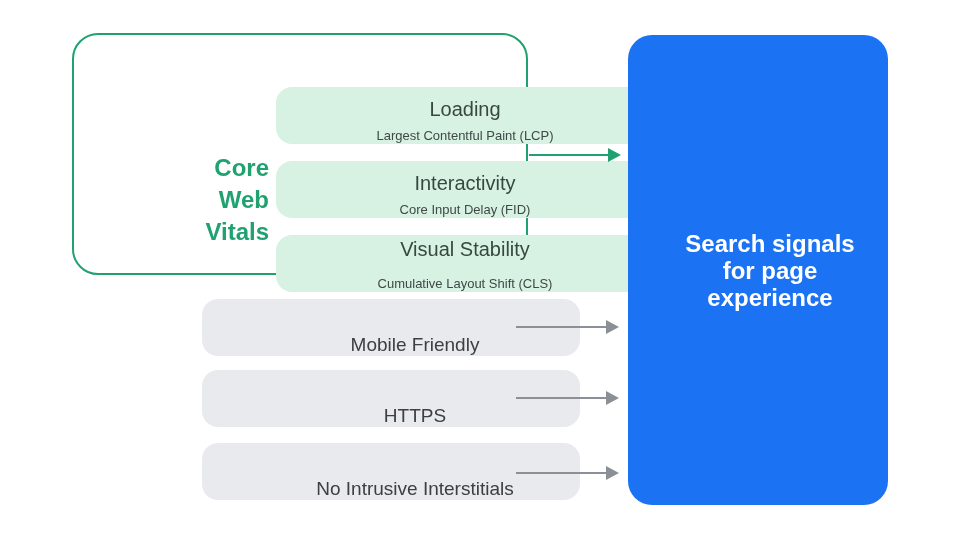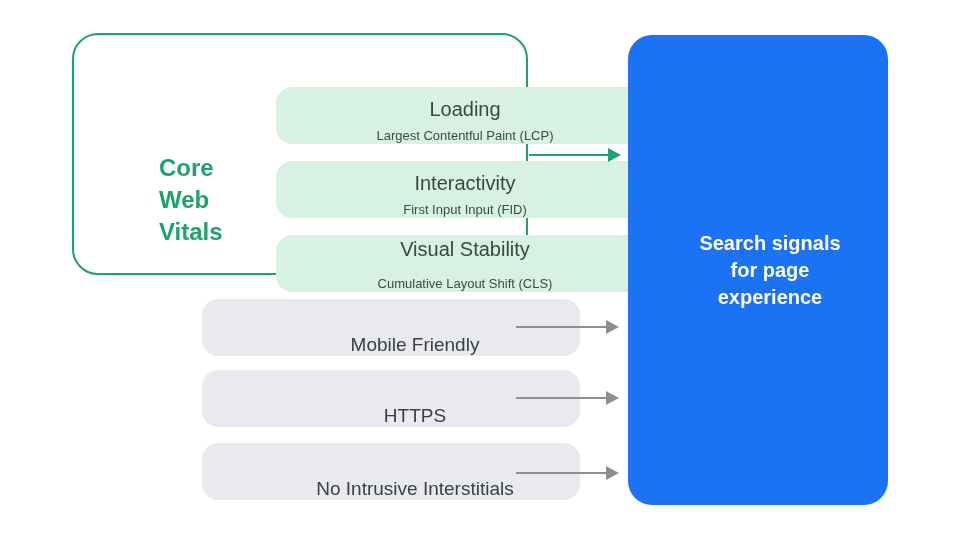--- a/index.html
+++ b/index.html
@@ -26,21 +26,21 @@
     border: 2px solid #1FA26F;
     border-radius: 26px;
     box-sizing: border-box;
     background: #ffffff;
   }
   .cwv-label {
     position: absolute;
     left: 85px;
     top: 117px;
     width: 110px;
-    text-align: left;
+    text-align: right;
     color: #1FA26F;
     font-size: 24px;
     font-weight: 700;
     line-height: 32px;
     white-space: pre-line;
   }
 
   
   .pill {
     position: absolute;
@@ -119,21 +119,21 @@
     width: 260px;
     height: 470px;
     border-radius: 24px;
     background: #1B72F2;
     display: flex;
     align-items: center;
     justify-content: center;
   }
   .result-panel .result-text {
     color: #ffffff;
-    font-size: 20px;
+    font-size: 24px;
     font-weight: 700;
     line-height: 27px;
     text-align: center;
     white-space: pre-line;
     margin-left: 24px;
   }
 </style>
 </head>
 <body>
 
@@ -144,21 +144,21 @@
 Web
 Vitals</div>
 
     <div class="pill mint mint-1">
       <div class="title">Loading</div>
       <div class="subtitle">Largest Contentful Paint (LCP)</div>
     </div>
 
     <div class="pill mint mint-2">
       <div class="title">Interactivity</div>
-      <div class="subtitle">First Input Input (FID)</div>
+      <div class="subtitle">Core Input Delay (FID)</div>
     </div>
 
     <div class="pill mint mint-3">
       <div class="title">Visual Stability</div>
       <div class="subtitle">Cumulative Layout Shift (CLS)</div>
     </div>
   </div>
 
   <div class="arrow green">
     <div class="shaft"></div>

